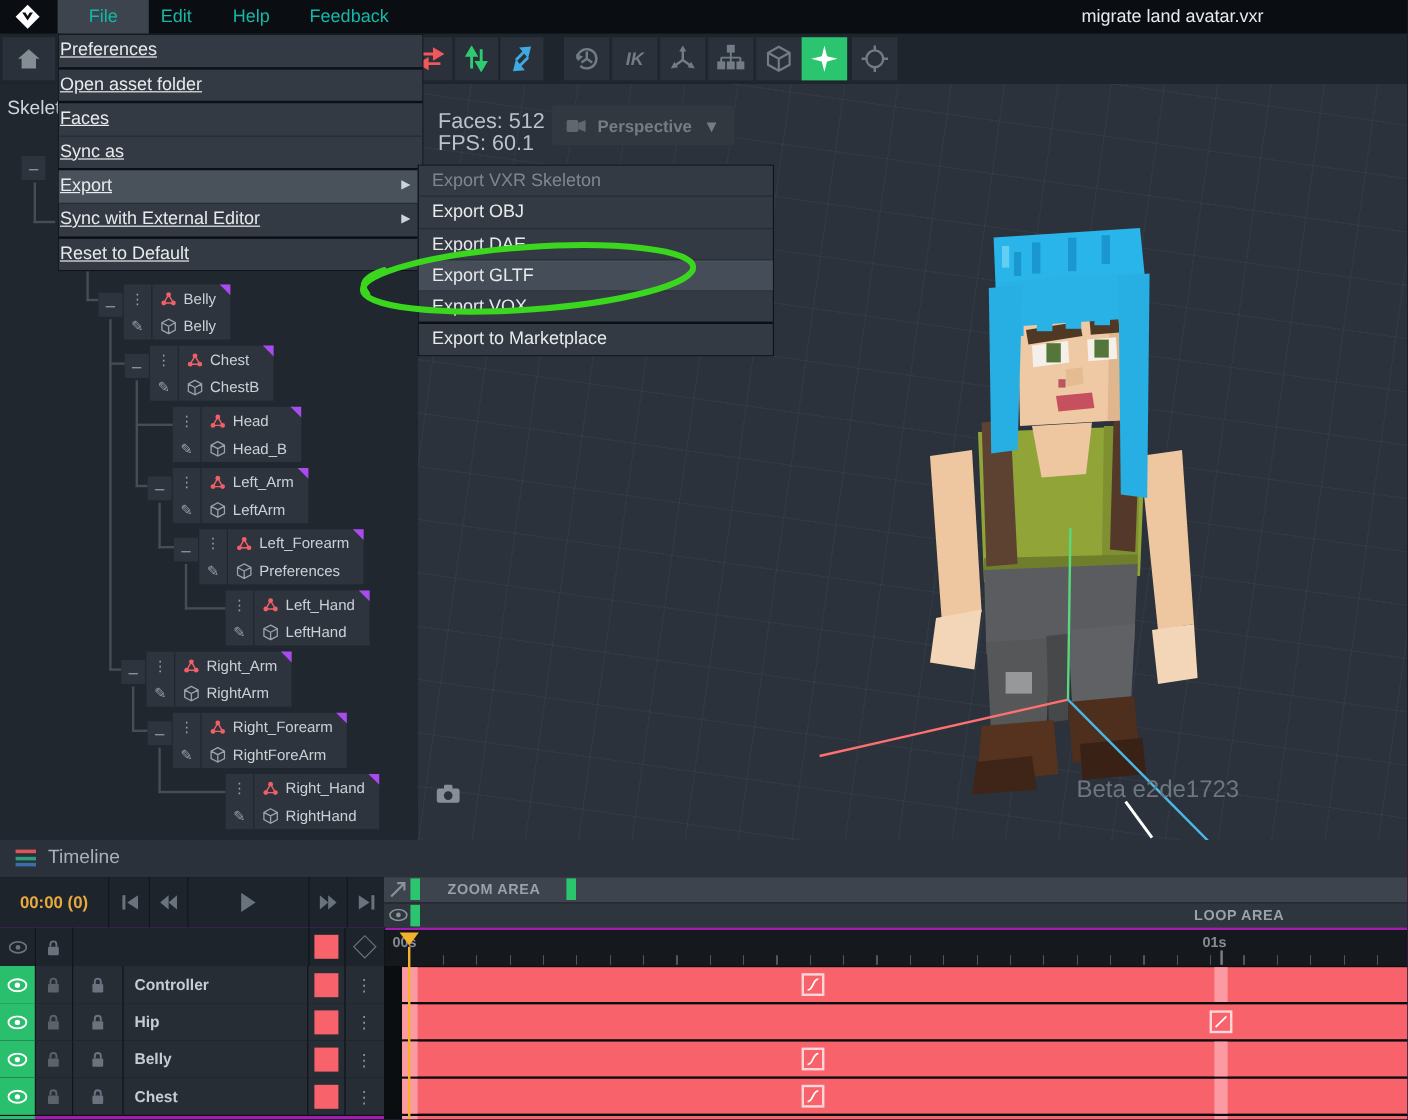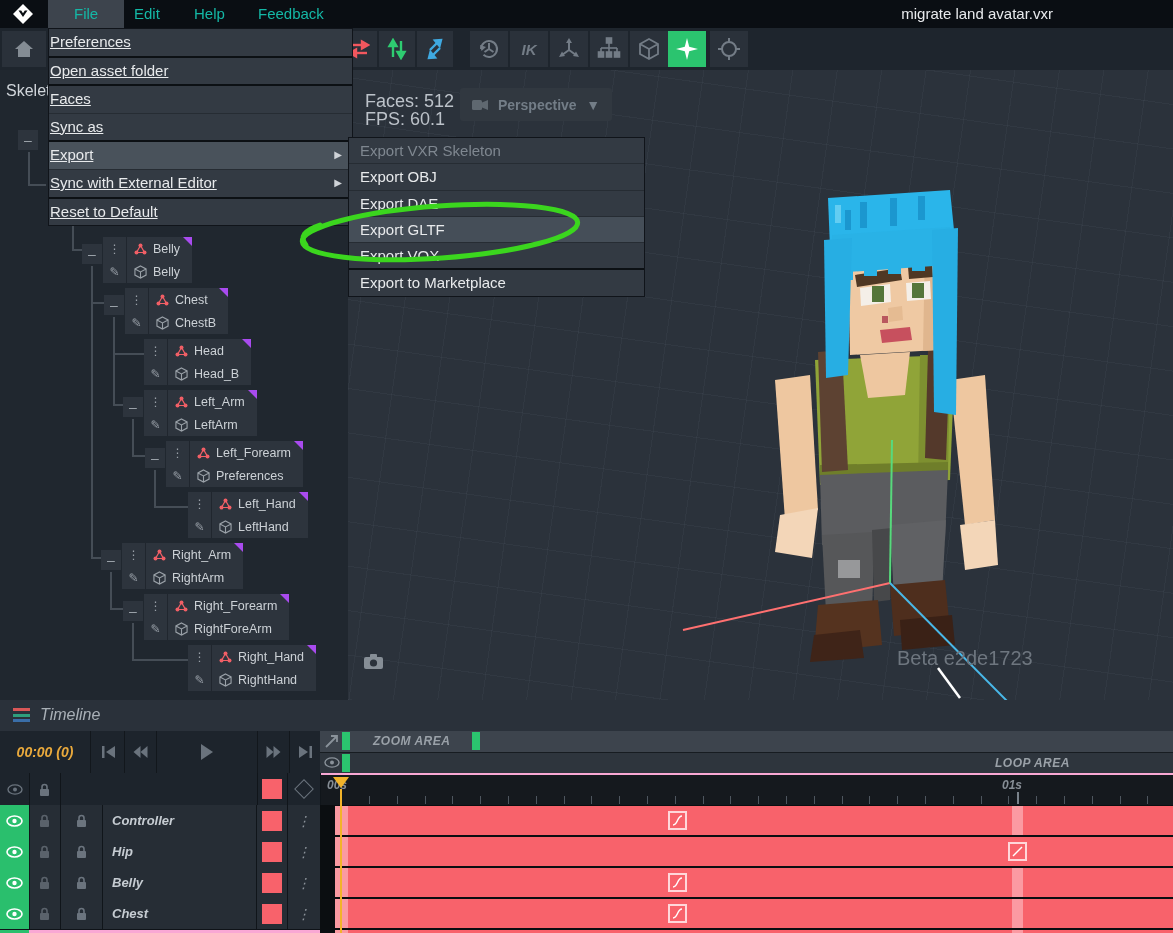--- a/index.html
+++ b/index.html
@@ -51,21 +51,21 @@
   .fm-item.groupend{border-bottom:2px solid #0c1014;}
   .fm-item.hl{background:#49525b;}
   .fm-arrow{position:absolute;right:10px;top:0;font-size:10px;color:#cfd3d8;}
   #export-menu{left:348px;top:137px;width:297px;background:#333a43;z-index:55;border:1px solid #10141a;box-sizing:border-box;}
   .em-item{height:25.3px;line-height:25.3px;padding-left:11px;font-size:15px;color:#e8eaec;border-bottom:1px solid #262c33;}
   .em-item.disabled{color:#7f8790;}
   .em-item.hl{background:#454e58;}
   .em-item.groupend{border-bottom:2px solid #0c1014;}
   #annotation{left:290px;top:193px;z-index:60;pointer-events:none;}
   
-  #timeline{left:0;top:700px;width:1173px;height:233px;background:#f9a8d4;font-style:italic;}
+  #timeline{left:0;top:700px;width:1173px;height:233px;background:#a21caf;}
   #tl-header{position:absolute;left:0;top:0;width:1173px;height:31px;background:#2a313a;border-bottom:1px solid #11151a;}
   #tl-title{position:absolute;left:40px;top:6px;font-size:16px;color:#a9b0b7;}
   #tl-burger{position:absolute;left:13px;top:8px;width:17px;}
   #tl-burger span{display:block;height:3px;margin-bottom:2.5px;}
   #tl-transport{position:absolute;left:0;top:31px;width:320px;height:42px;background:#1d242c;border-right:4px solid #0f766e;padding-left:24px;}
   #tl-time{position:absolute;left:0;top:0;width:90px;height:42px;line-height:42px;text-align:center;
            color:#e9a93c;font-weight:bold;font-size:14px;border-right:1px solid #12171c;}
   .tp-btn{position:absolute;top:0;height:42px;display:flex;align-items:center;justify-content:center;border-right:1px solid #12171c;}
   .tp-btn svg{fill:#6a737d;}
   #strip-zoom{position:absolute;left:320px;top:31px;width:853px;height:21px;background:#3d444d;border-bottom:1px solid #171c21;}

